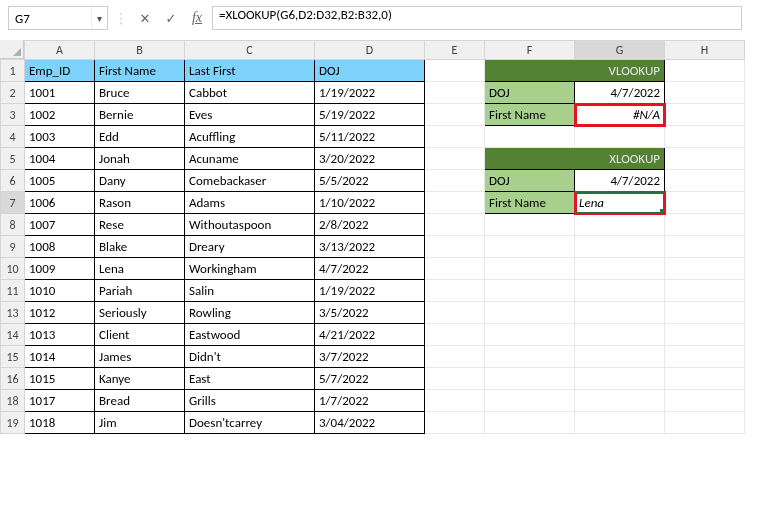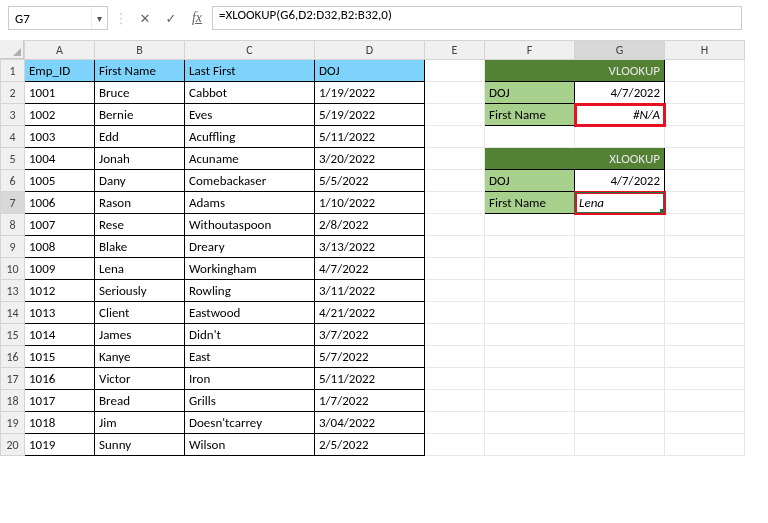--- a/index.html
+++ b/index.html
@@ -202,25 +202,36 @@
           <td class="data-cell">1009</td>
           <td class="data-cell">Lena</td>
           <td class="data-cell">Workingham</td>
           <td class="data-cell date">4/7/2022</td>
           <td class="empty"></td>
           <td class="empty"></td>
           <td class="empty"></td>
           <td class="empty"></td>
         </tr>
         <tr>
+          <th class="rowhdr">11</th>
+          <td class="data-cell">1010</td>
+          <td class="data-cell">Pariah</td>
+          <td class="data-cell">Salin</td>
+          <td class="data-cell date">1/19/2022</td>
+          <td class="empty"></td>
+          <td class="empty"></td>
+          <td class="empty"></td>
+          <td class="empty"></td>
+        </tr>
+        <tr>
           <th class="rowhdr">13</th>
           <td class="data-cell">1012</td>
           <td class="data-cell">Seriously</td>
           <td class="data-cell">Rowling</td>
-          <td class="data-cell date">3/11/2022</td>
+          <td class="data-cell date">3/5/2022</td>
           <td class="empty"></td>
           <td class="empty"></td>
           <td class="empty"></td>
           <td class="empty"></td>
         </tr>
         <tr>
           <th class="rowhdr">14</th>
           <td class="data-cell">1013</td>
           <td class="data-cell">Client</td>
           <td class="data-cell">Eastwood</td>
@@ -246,31 +257,20 @@
           <td class="data-cell">1015</td>
           <td class="data-cell">Kanye</td>
           <td class="data-cell">East</td>
           <td class="data-cell date">5/7/2022</td>
           <td class="empty"></td>
           <td class="empty"></td>
           <td class="empty"></td>
           <td class="empty"></td>
         </tr>
         <tr>
-          <th class="rowhdr">17</th>
-          <td class="data-cell">1016</td>
-          <td class="data-cell">Victor</td>
-          <td class="data-cell">Iron</td>
-          <td class="data-cell date">5/11/2022</td>
-          <td class="empty"></td>
-          <td class="empty"></td>
-          <td class="empty"></td>
-          <td class="empty"></td>
-        </tr>
-        <tr>
           <th class="rowhdr">18</th>
           <td class="data-cell">1017</td>
           <td class="data-cell">Bread</td>
           <td class="data-cell">Grills</td>
           <td class="data-cell date">1/7/2022</td>
           <td class="empty"></td>
           <td class="empty"></td>
           <td class="empty"></td>
           <td class="empty"></td>
         </tr>
@@ -278,26 +278,15 @@
           <th class="rowhdr">19</th>
           <td class="data-cell">1018</td>
           <td class="data-cell">Jim</td>
           <td class="data-cell">Doesn'tcarrey</td>
           <td class="data-cell date">3/04/2022</td>
           <td class="empty"></td>
           <td class="empty"></td>
           <td class="empty"></td>
           <td class="empty"></td>
         </tr>
-        <tr>
-          <th class="rowhdr">20</th>
-          <td class="data-cell">1019</td>
-          <td class="data-cell">Sunny</td>
-          <td class="data-cell">Wilson</td>
-          <td class="data-cell date">2/5/2022</td>
-          <td class="empty"></td>
-          <td class="empty"></td>
-          <td class="empty"></td>
-          <td class="empty"></td>
-        </tr>
       </tbody>
   </table>
 </div>
 
 </body></html>

